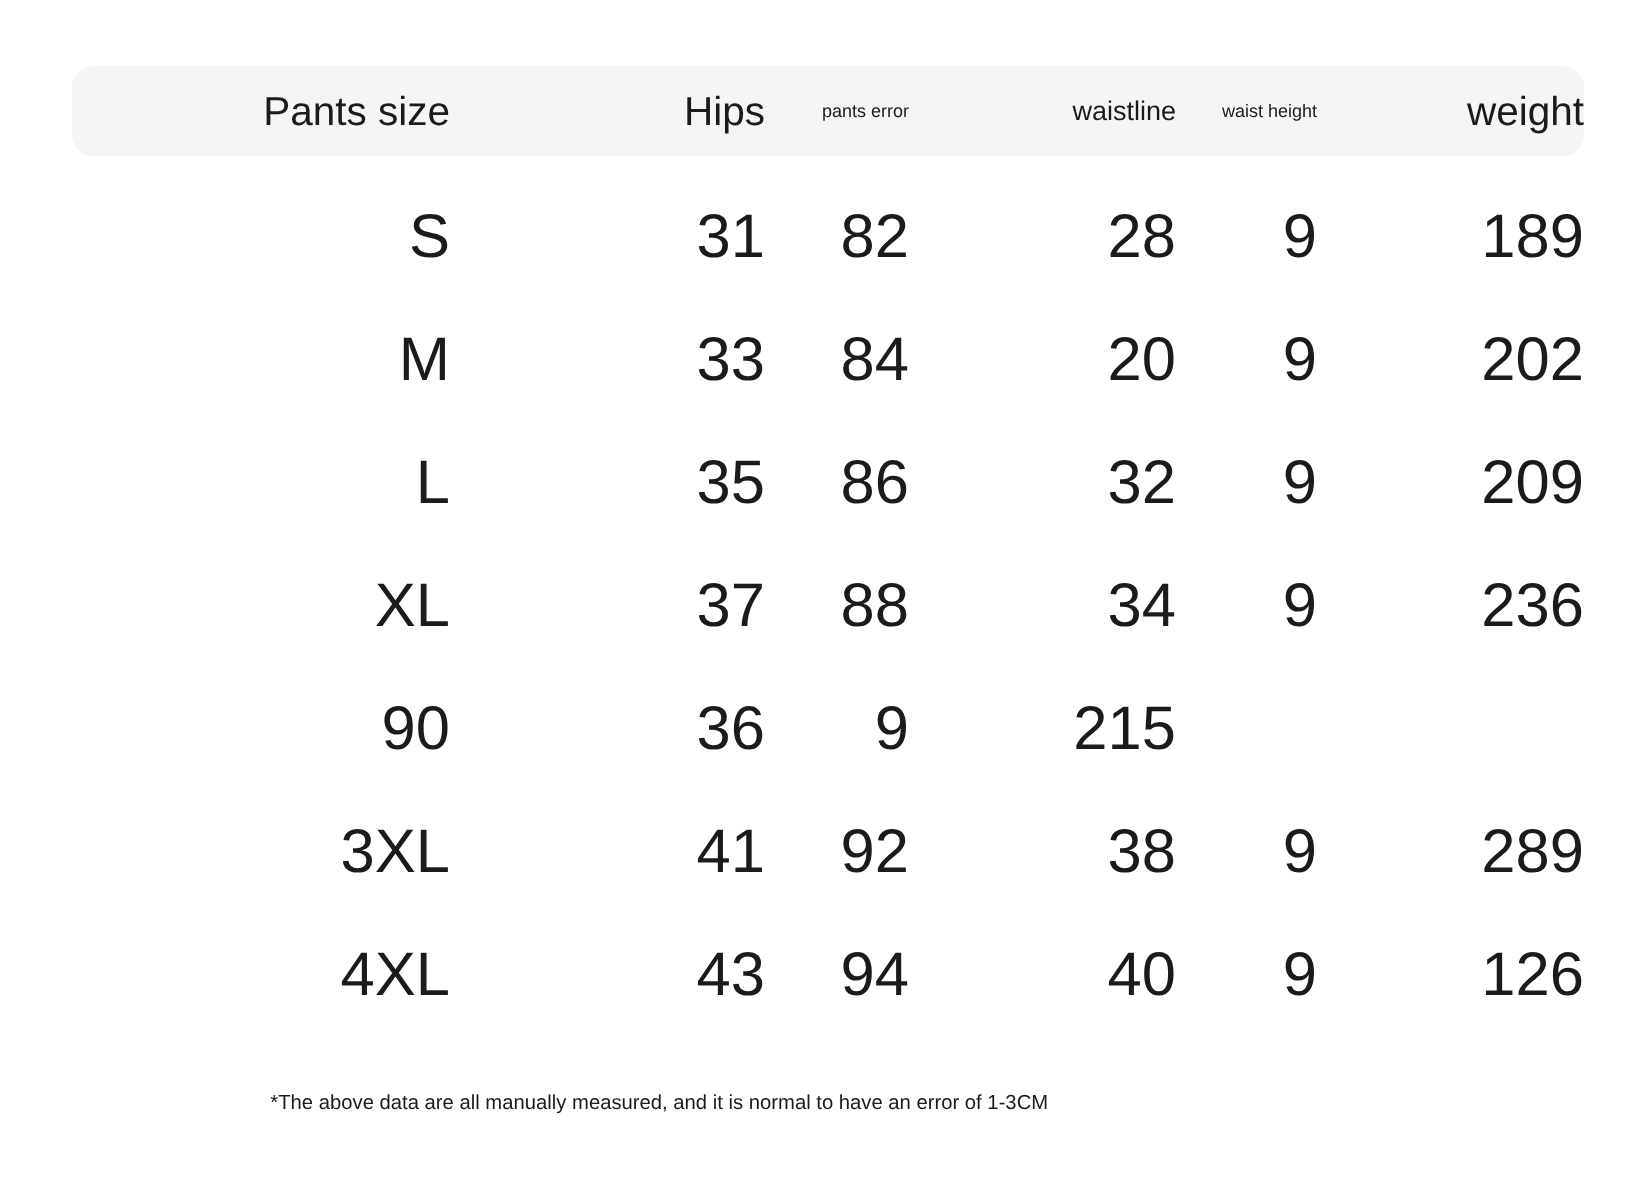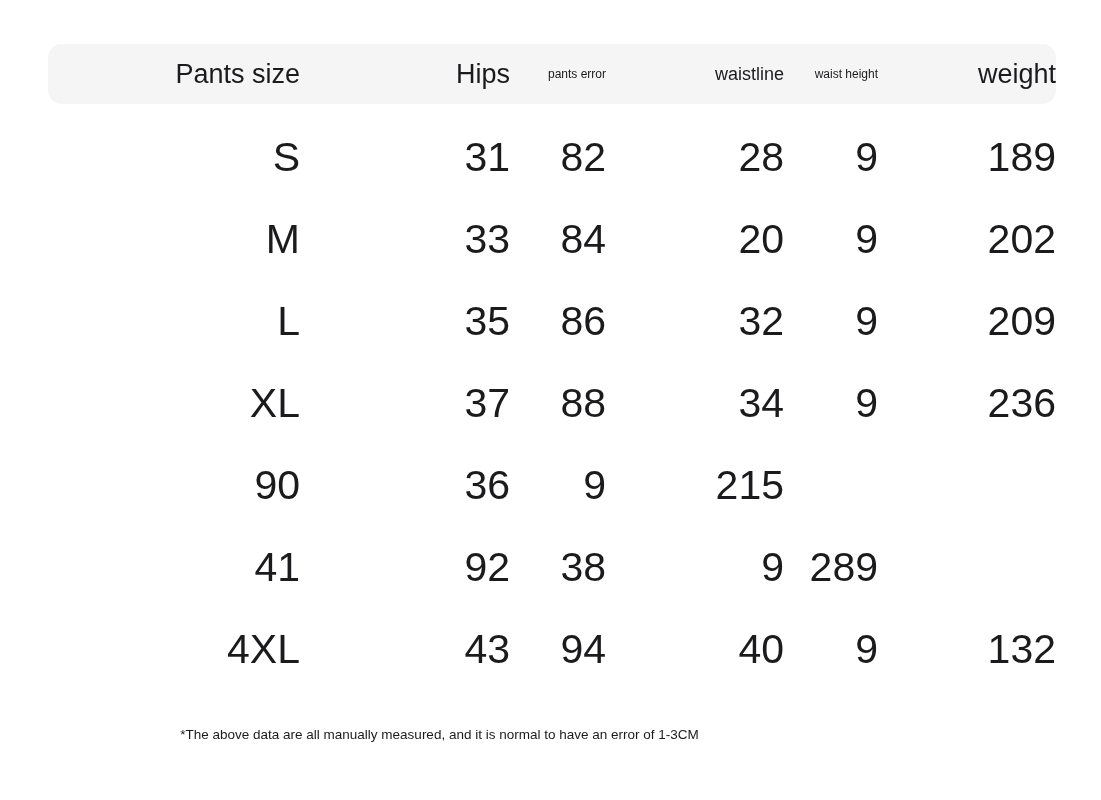--- a/index.html
+++ b/index.html
@@ -107,34 +107,35 @@
   </div>
 
   <div class="grid-row body-row">
     <div class="cell">90</div>
     <div class="cell">36</div>
     <div class="cell">9</div>
     <div class="cell">215</div>
   </div>
 
   <div class="grid-row body-row">
+    <div class="cell">3XL</div>
     <div class="cell">41</div>
     <div class="cell">92</div>
     <div class="cell">38</div>
     <div class="cell">9</div>
     <div class="cell">289</div>
   </div>
 
   <div class="grid-row body-row">
     <div class="cell">4XL</div>
     <div class="cell">43</div>
     <div class="cell">94</div>
     <div class="cell">40</div>
     <div class="cell">9</div>
-    <div class="cell">132</div>
+    <div class="cell">126</div>
   </div>
 </div>
 
   </div>
 
   <div class="footnote">*The above data are all manually measured, and it is normal to have an error of 1-3CM</div>
 
 </div>
 
 </body></html>

